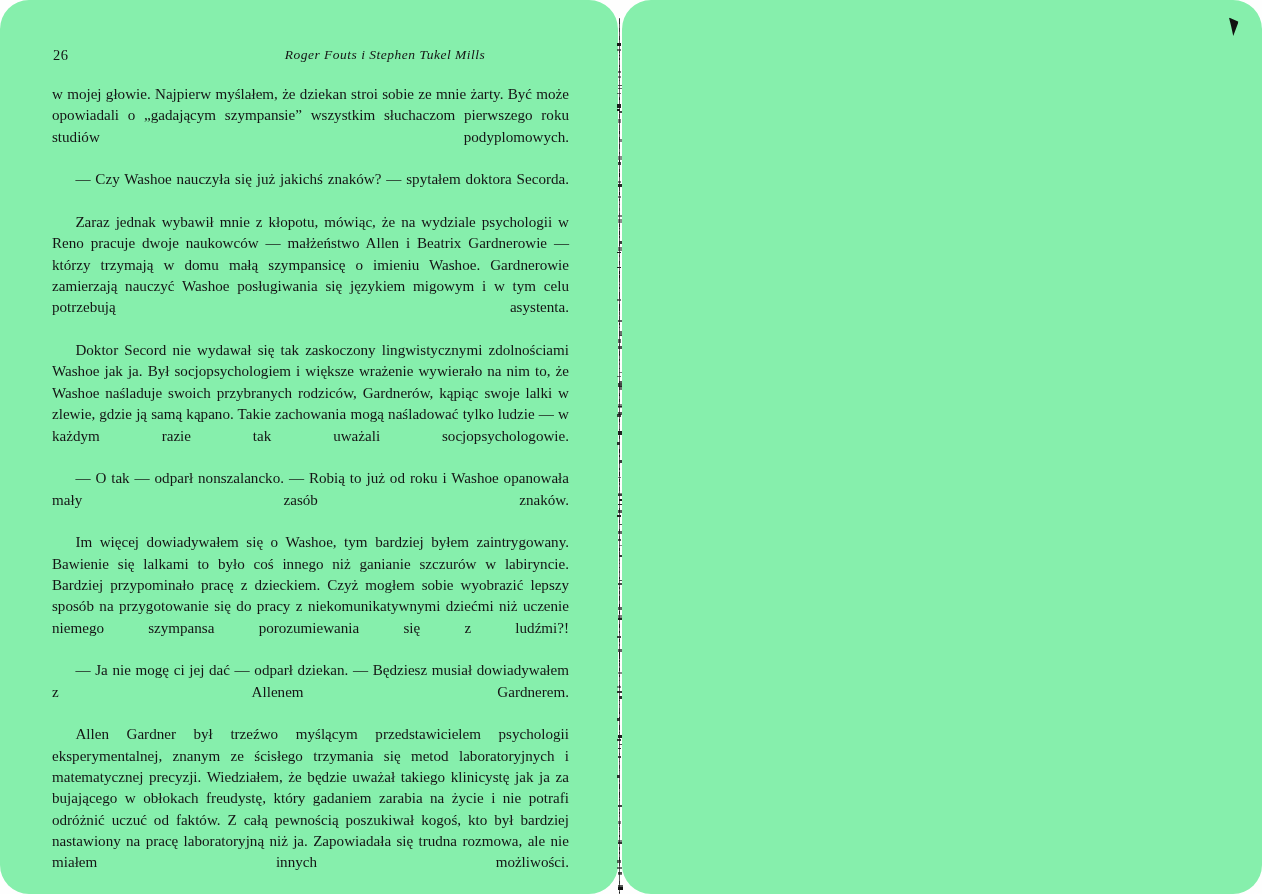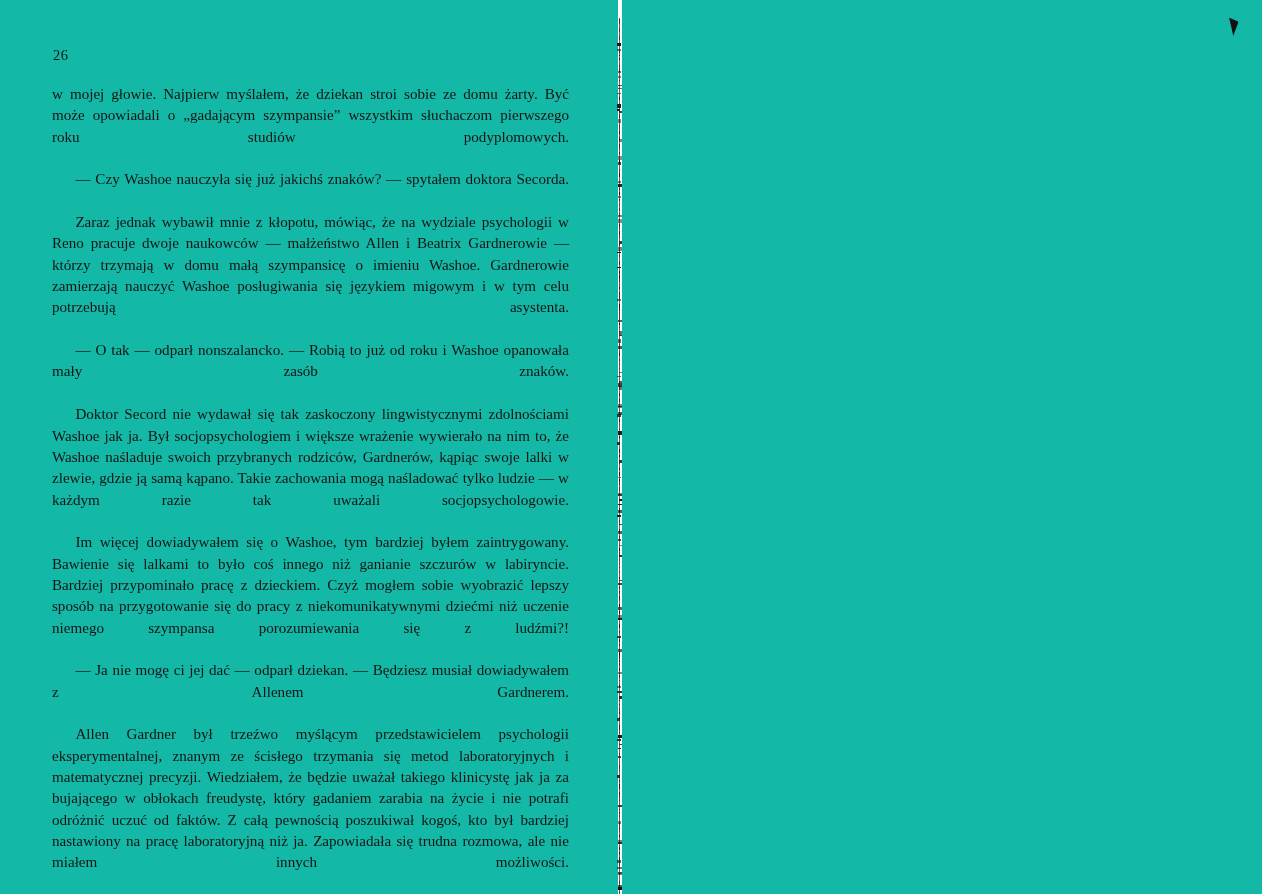--- a/index.html
+++ b/index.html
@@ -18,21 +18,22 @@
     font-family: "Liberation Serif", "DejaVu Serif", serif;
     color: #141414;
     -webkit-font-smoothing: antialiased;
   }
 
   
   .leaf {
     position: absolute;
     top: 0;
     height: 894px;
-    background: #14b8a6;
+    background: #86efac;
+    border-radius: 29px;
   }
   .leaf-left  { left: 0;    width: 618px; }
   .leaf-right { left: 622px; width: 640px; }
 
   
   .running-head {
     position: absolute;
     height: 20px;
     line-height: 20px;
     font-size: 14.5px;
@@ -112,27 +113,28 @@
 </style>
 </head>
 <body>
 
 <div id="scan-page">
 
   <div class="leaf leaf-left">
 
     <div class="running-head folio" id="head-left-folio">26</div>
 
+    <div class="running-head head-title" id="head-left-title">Roger Fouts i Stephen Tukel Mills</div>
 
     <div class="textblock" id="col-left">
-      <p class="no-indent">w mojej głowie. Najpierw myślałem, że dziekan stroi sobie ze domu żarty. Być może opowiadali o „gadającym szympansie” wszystkim słuchaczom pierwszego roku studiów podyplomowych.</p>
+      <p class="no-indent">w mojej głowie. Najpierw myślałem, że dziekan stroi sobie ze mnie żarty. Być może opowiadali o „gadającym szympansie” wszystkim słuchaczom pierwszego roku studiów podyplomowych.</p>
       <p>— Czy Washoe nauczyła się już jakichś znaków? — spytałem doktora Secorda.</p>
       <p>Zaraz jednak wybawił mnie z kłopotu, mówiąc, że na wydziale psychologii w Reno pracuje dwoje naukowców — małżeństwo Allen i Beatrix Gardnerowie –– którzy trzymają w domu małą szympansicę o imieniu Washoe. Gardnerowie zamierzają nauczyć Washoe posługiwania się językiem migowym i w tym celu potrzebują asystenta.</p>
+      <p>Doktor Secord nie wydawał się tak zaskoczony lingwistycznymi zdolnościami Washoe jak ja. Był socjopsychologiem i większe wrażenie wywierało na nim to, że Washoe naśladuje swoich przybranych rodziców, Gardnerów, kąpiąc swoje lalki w zlewie, gdzie ją samą kąpano. Takie zachowania mogą naśladować tylko ludzie — w każdym razie tak uważali socjopsychologowie.</p>
       <p>— O tak — odparł nonszalancko. — Robią to już od roku i Washoe opanowała mały zasób znaków.</p>
-      <p>Doktor Secord nie wydawał się tak zaskoczony lingwistycznymi zdolnościami Washoe jak ja. Był socjopsychologiem i większe wrażenie wywierało na nim to, że Washoe naśladuje swoich przybranych rodziców, Gardnerów, kąpiąc swoje lalki w zlewie, gdzie ją samą kąpano. Takie zachowania mogą naśladować tylko ludzie — w każdym razie tak uważali socjopsychologowie.</p>
       <p>Im więcej dowiadywałem się o Washoe, tym bardziej byłem zaintrygowany. Bawienie się lalkami to było coś innego niż ganianie szczurów w labiryncie. Bardziej przypominało pracę z dzieckiem. Czyż mogłem sobie wyobrazić lepszy sposób na przygotowanie się do pracy z niekomunikatywnymi dziećmi niż uczenie niemego szympansa porozumiewania się z ludźmi?!</p>
       <p>— Ja nie mogę ci jej dać — odparł dziekan. — Będziesz musiał dowiadywałem z Allenem Gardnerem.</p>
       <p>Allen Gardner był trzeźwo myślącym przedstawicielem psychologii eksperymentalnej, znanym ze ścisłego trzymania się metod laboratoryjnych i matematycznej precyzji. Wiedziałem, że będzie uważał takiego klinicystę jak ja za bujającego w obłokach freudystę, który gadaniem zarabia na życie i nie potrafi odróżnić uczuć od faktów. Z całą pewnością poszukiwał kogoś, kto był bardziej nastawiony na pracę laboratoryjną niż ja. Zapowiadała się trudna rozmowa, ale nie miałem innych możliwości.</p>
     </div>
   </div>
 
   <div id="gutter">
     <div class="spine-core"></div>
   <div class="nick" style="top: 1px; left: 2px; width: 1px; height: 4px; opacity: 0.57;"></div>
       <div class="nick" style="top: 5px; left: 2px; width: 1px; height: 1px; opacity: 0.61;"></div>

